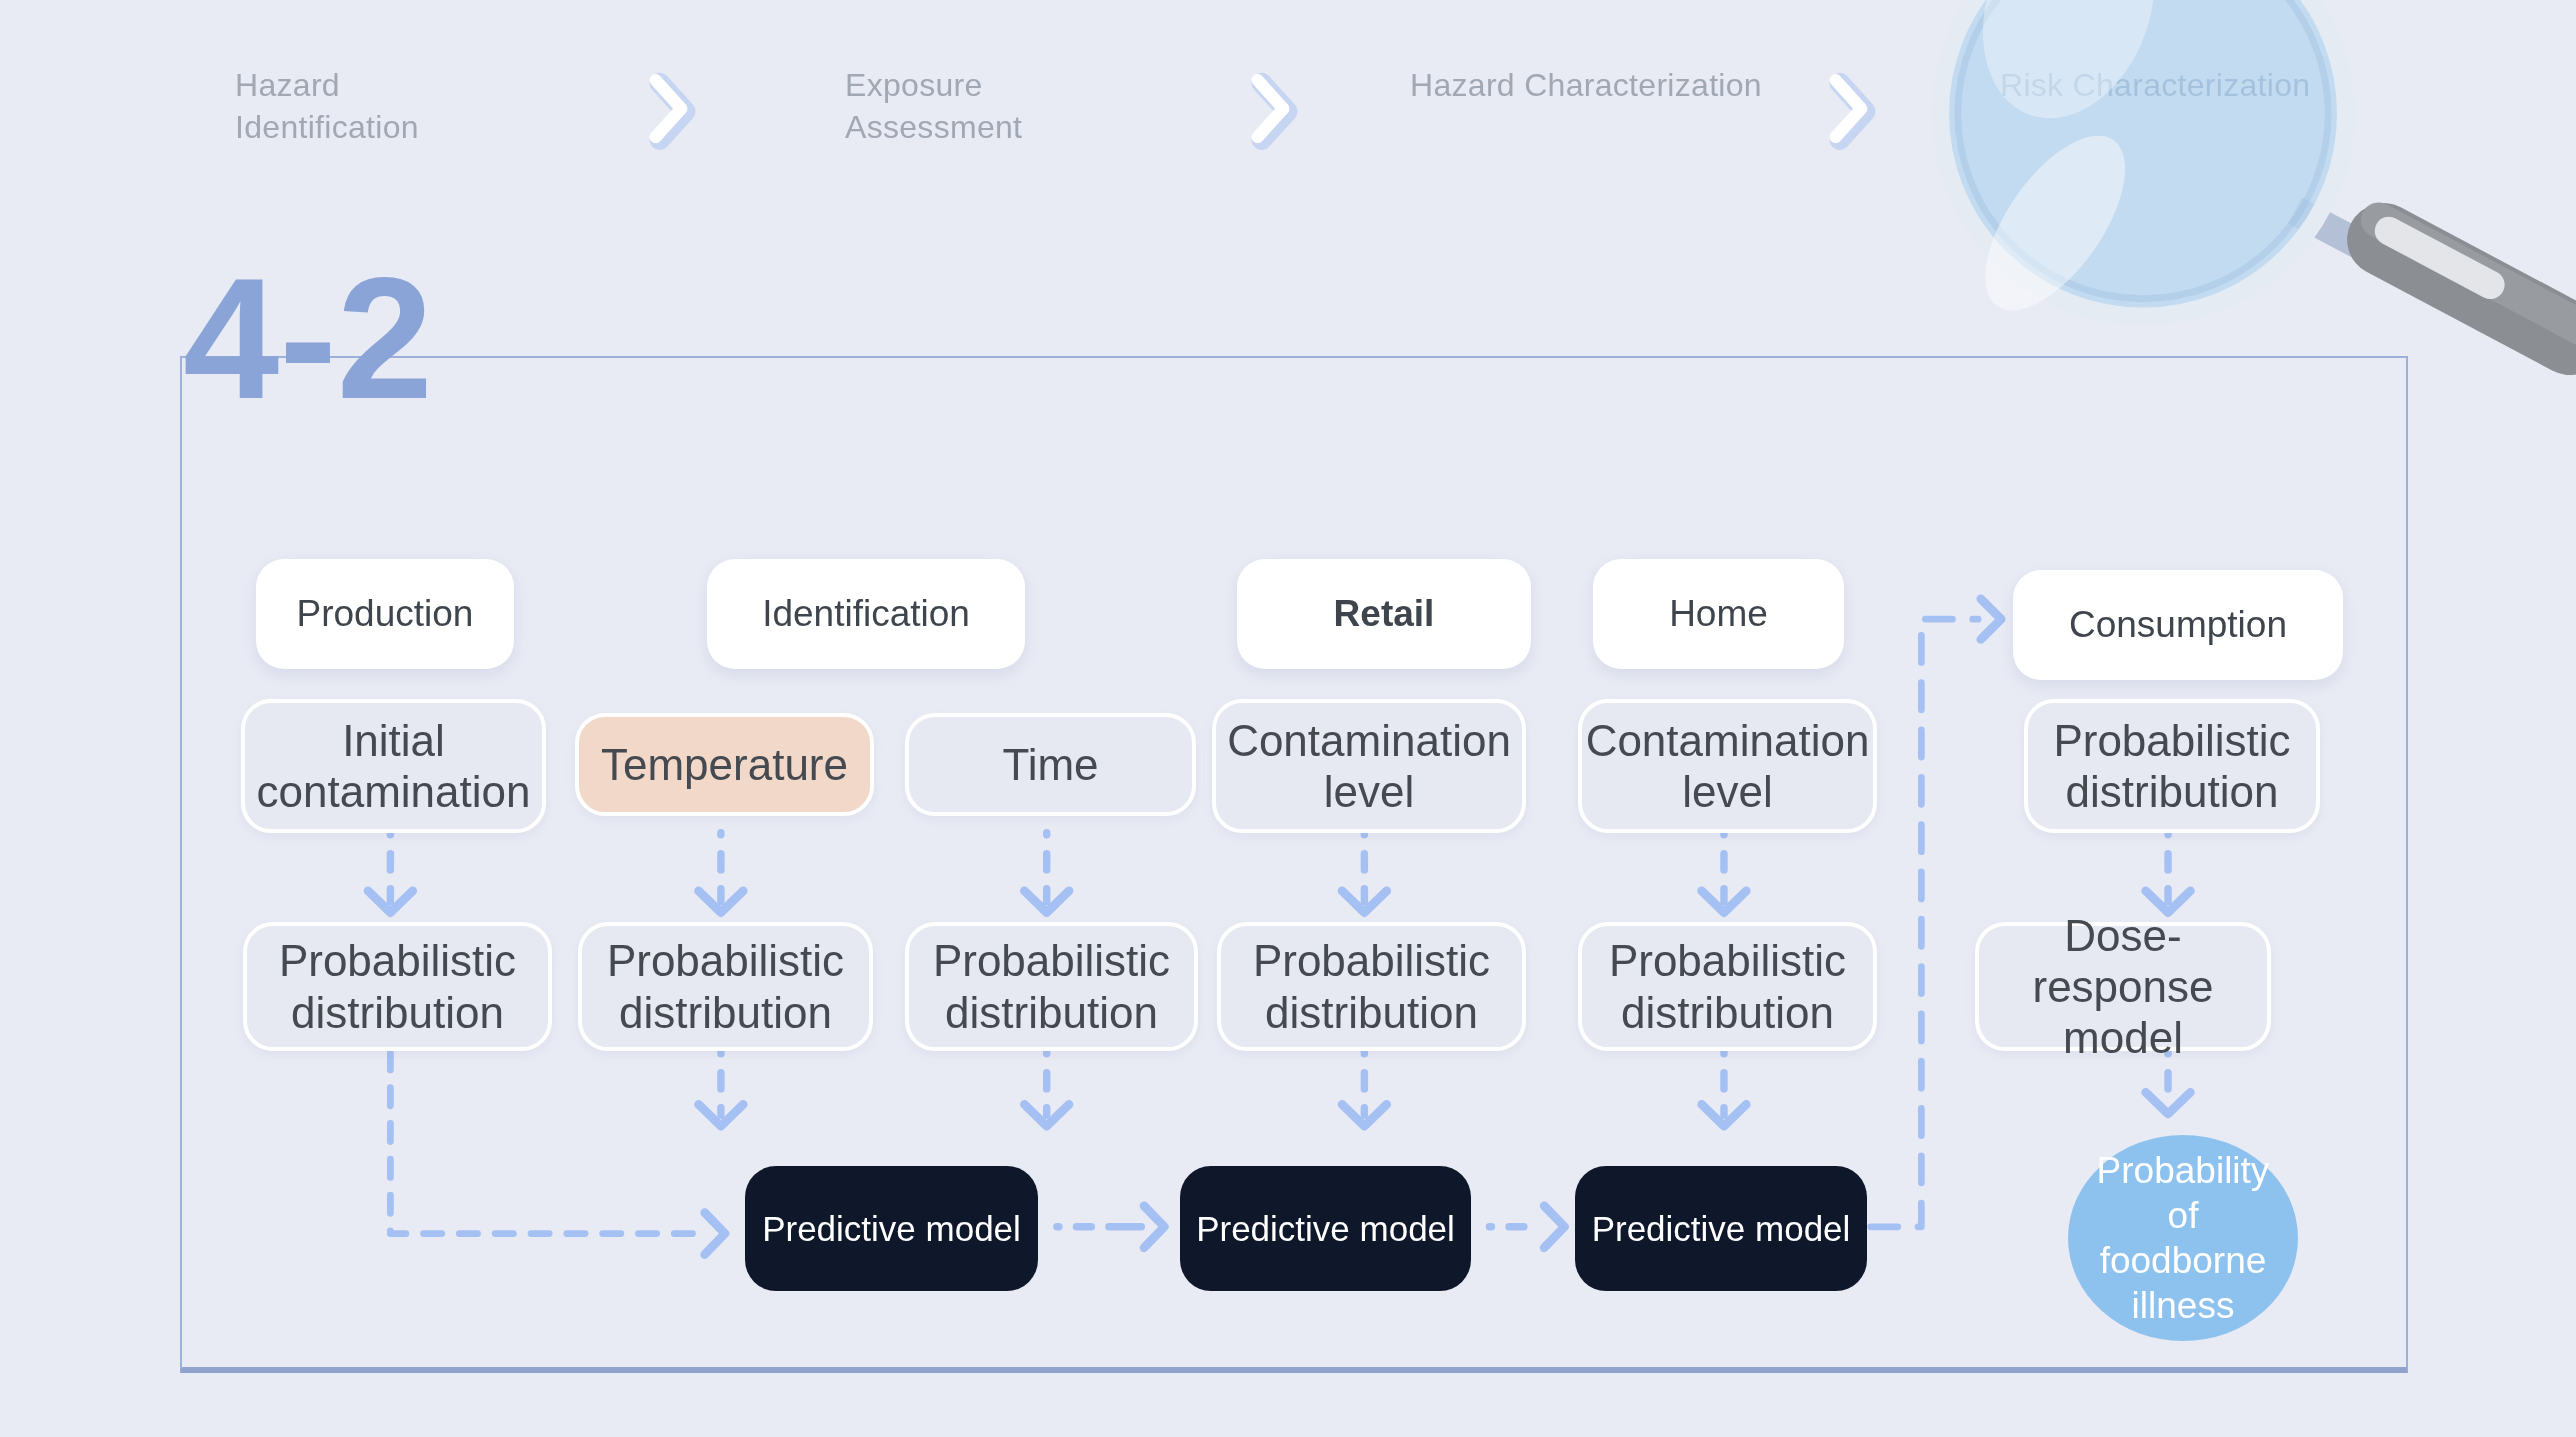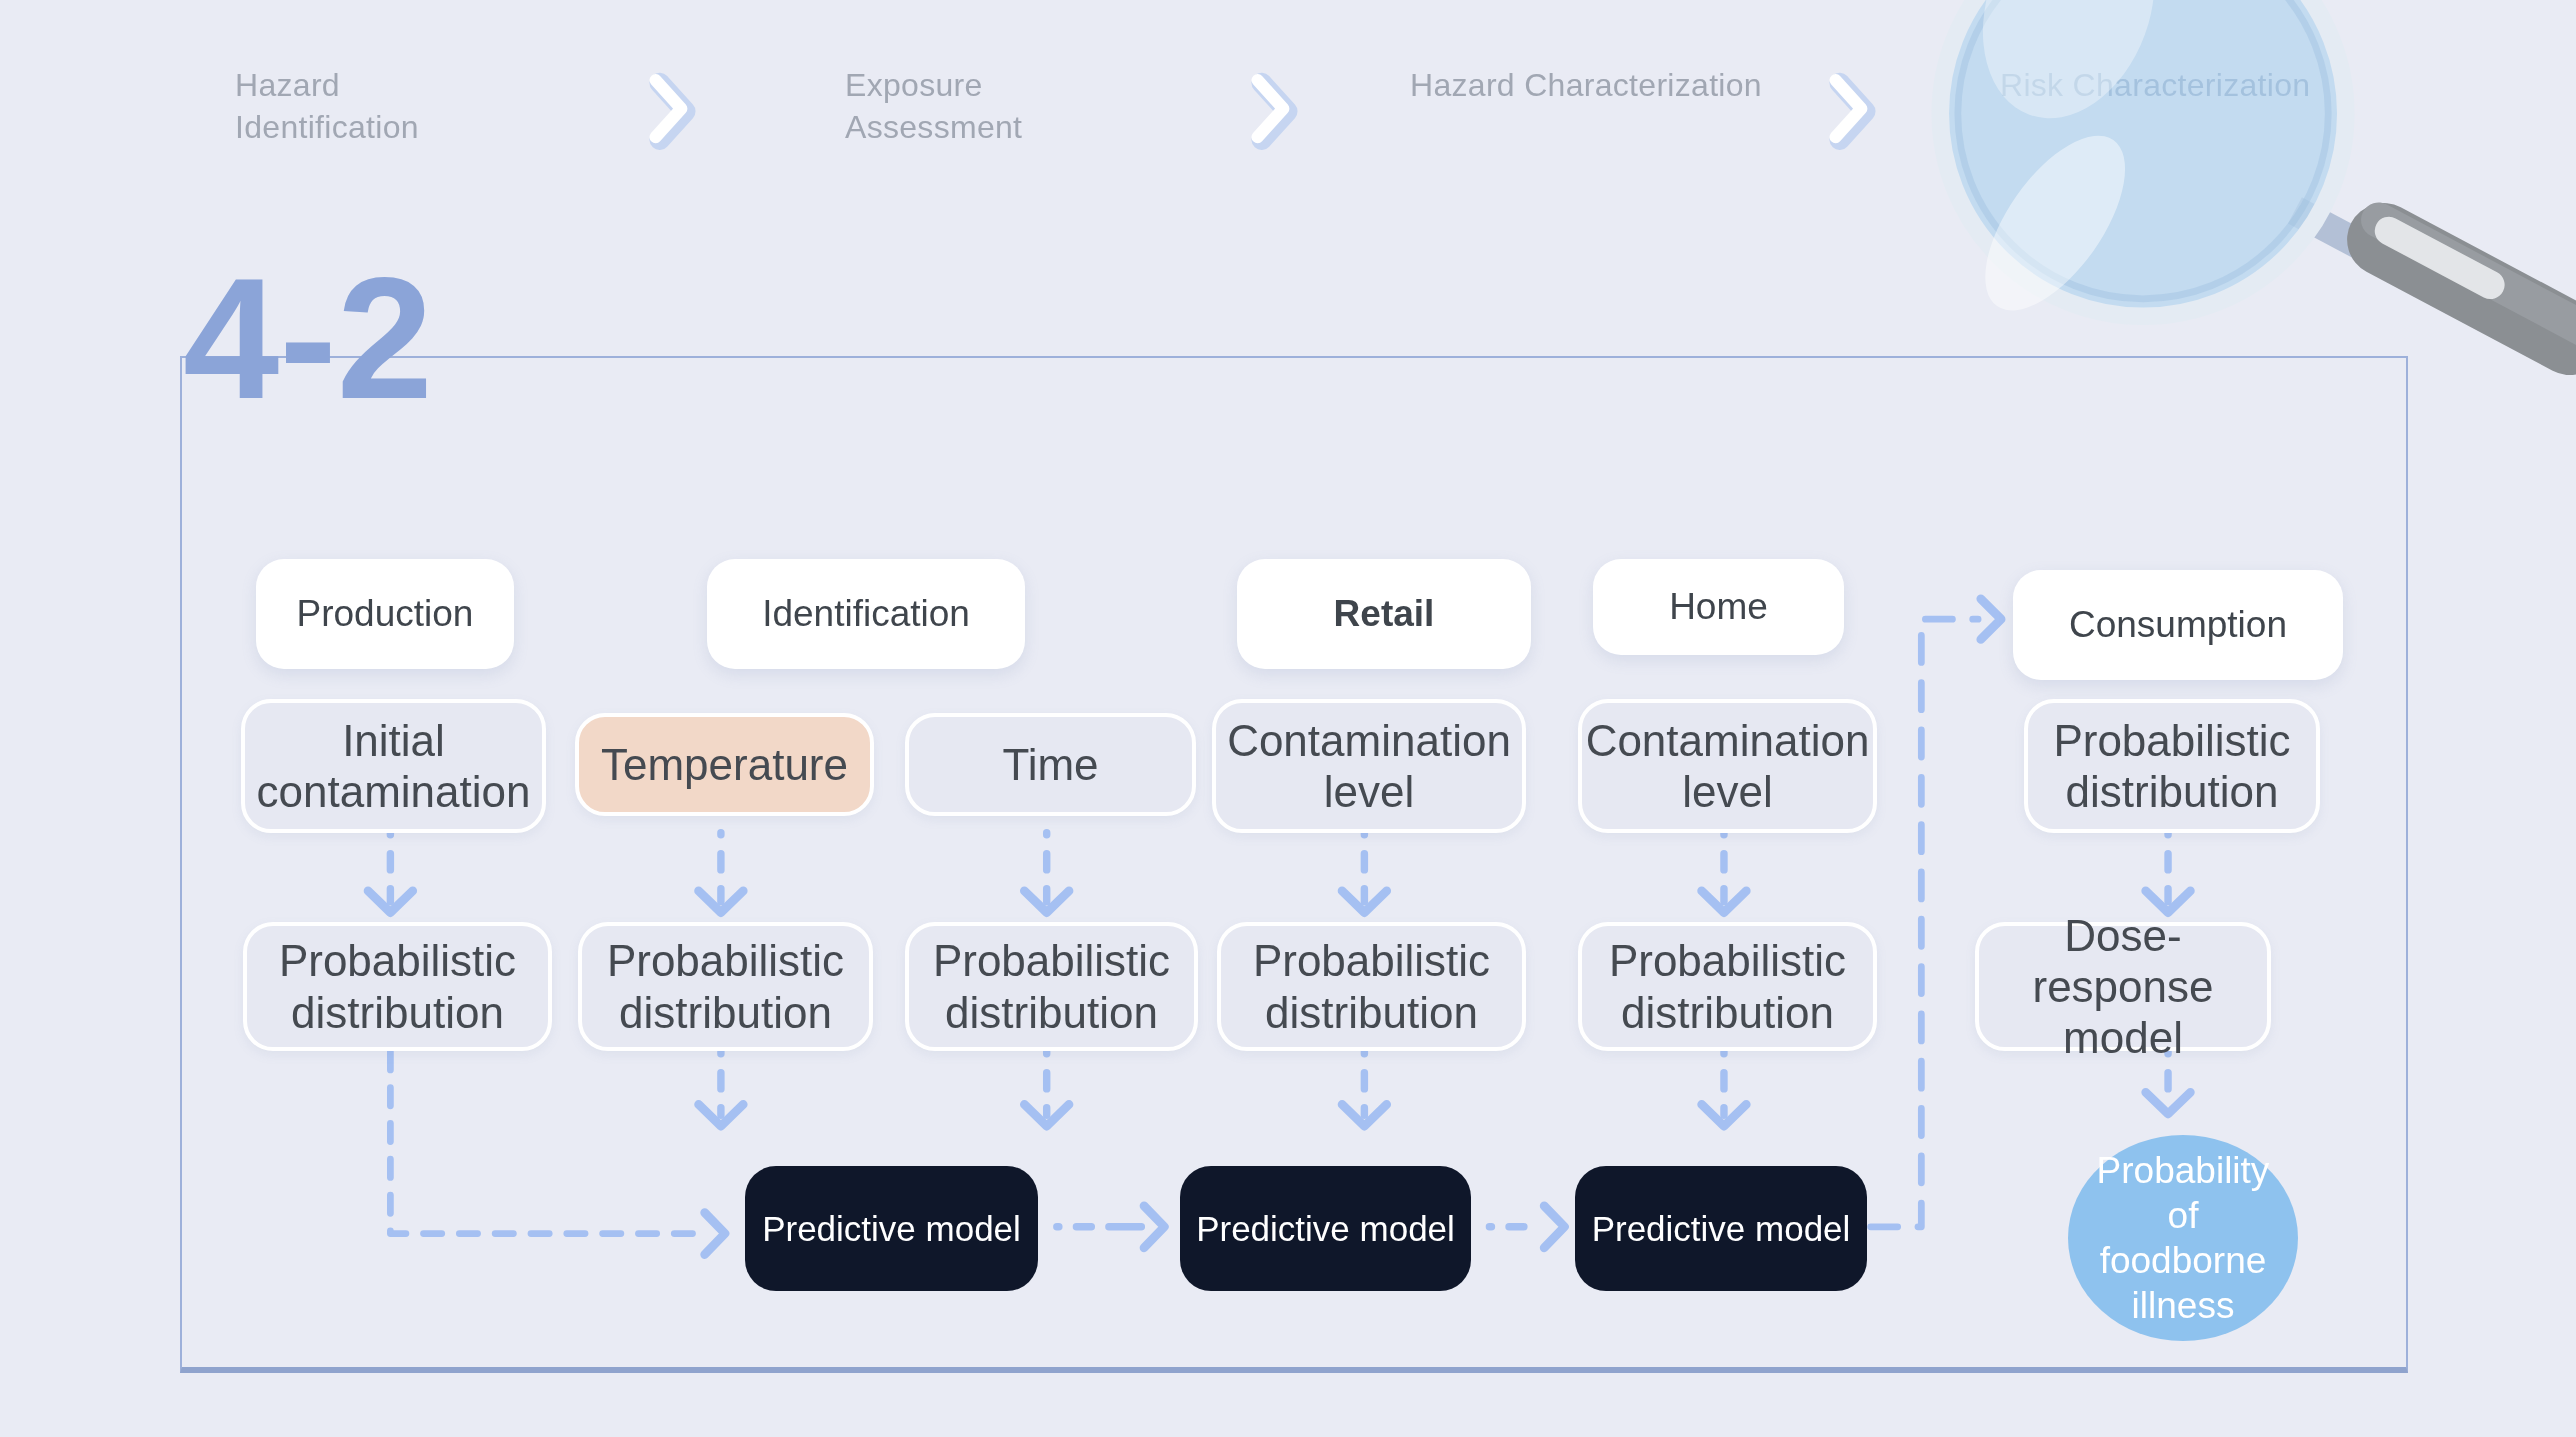--- a/index.html
+++ b/index.html
@@ -60,21 +60,21 @@
     <path d="M20 12 L58 54 L20 96" stroke="#ffffff" stroke-width="18" fill="none" stroke-linecap="round" stroke-linejoin="round"></path>
   </svg>
   <div class="nav-item active" style="left:2000px;width:352px;">Risk Characterization</div>
 
   <div class="frame"></div>
   <div class="fig-num">4-2</div>
 
   <div class="box stage" style="left:256px;top:559px;width:258px;height:110px;">Production</div>
   <div class="box stage" style="left:707px;top:559px;width:318px;height:110px;">Identification</div>
   <div class="box stage" style="left:1237px;top:559px;width:294px;height:110px;font-weight:bold;">Retail</div>
-  <div class="box stage" style="left:1593px;top:559px;width:251px;height:96px;">Home</div>
+  <div class="box stage" style="left:1593px;top:559px;width:251px;height:110px;">Home</div>
   <div class="box stage" style="left:2013px;top:531px;width:330px;height:110px;margin-top:39px;">Consumption</div>
 
   <div class="box var" style="left:241px;top:699px;width:297px;height:126px;">Initial contamination</div>
   <div class="box var temp" style="left:575px;top:713px;width:291px;height:95px;">Temperature</div>
   <div class="box var" style="left:905px;top:713px;width:283px;height:95px;">Time</div>
   <div class="box var" style="left:1212px;top:699px;width:306px;height:126px;">Contamination level</div>
   <div class="box var" style="left:1578px;top:699px;width:291px;height:126px;">Contamination level</div>
   <div class="box var" style="left:2024px;top:699px;width:288px;height:126px;">Probabilistic distribution</div>
 
   <div class="box var" style="left:243px;top:922px;width:301px;height:121px;">Probabilistic distribution</div>

